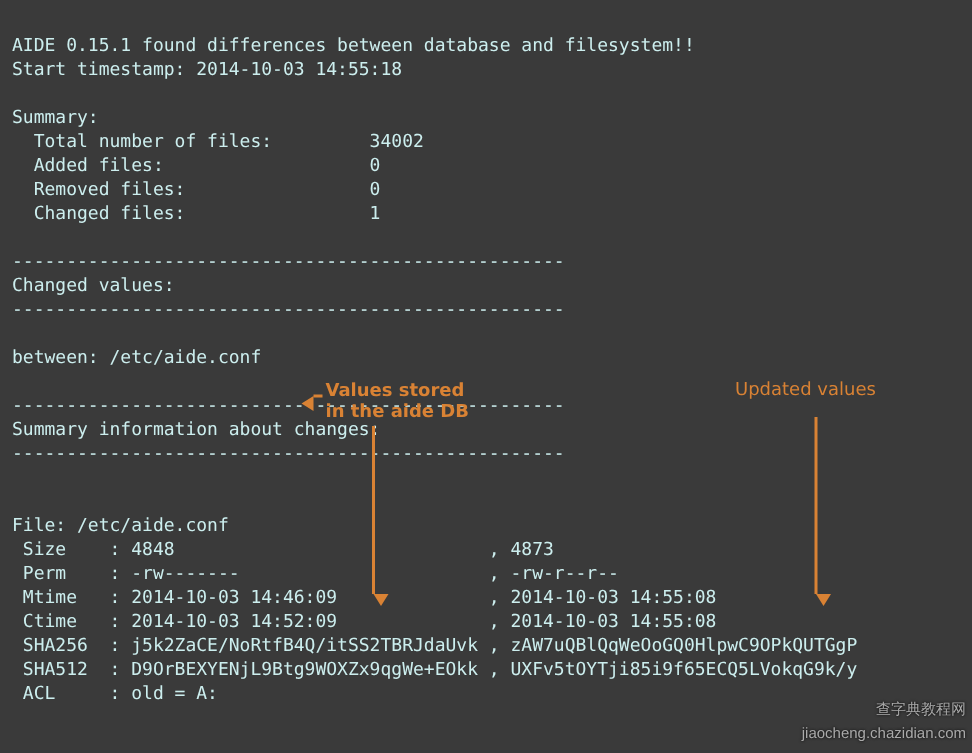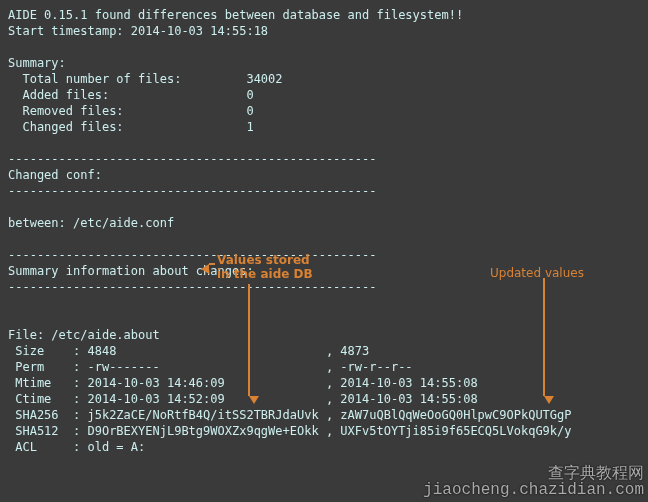--- a/index.html
+++ b/index.html
@@ -11,21 +11,21 @@
     height: 502px;
     background: #3a3a3a;
     font-family: "DejaVu Sans Mono", "Menlo", "Consolas", monospace;
     font-size: 12px;
     line-height: 16px;
     color: #cceeee;
     position: relative;
     overflow: hidden;
   }
   .terminal {
-    padding: 7px 8px;
+    padding: 22px 8px;
     white-space: pre;
   }
   .annotation {
     position: absolute;
     color: #d98234;
     font-family: "DejaVu Sans", "Arial", sans-serif;
     font-size: 12px;
     line-height: 14px;
     text-align: left;
   }
@@ -53,70 +53,70 @@
     border-right: 8px solid #d98234;
     position: absolute;
     left: 0;
     top: -4px;
   }
   .watermark {
     position: absolute;
     right: 4px;
     bottom: 4px;
     color: #aaaaaa;
-    font-family: Liberation Mono, monospace;
-    font-size: 16px;
+    font-family: Liberation Sans, sans-serif;
+    font-size: 10px;
     text-shadow: 0 0 2px #000;
   }
 </style>
 </head>
 <body>
 
 <div class="terminal"><span>AIDE 0.15.1 found differences between database and filesystem!!</span>
 <span>Start timestamp: 2014-10-03 14:55:18</span>
 
 <span>Summary:</span>
 <span id="summary-block">  Total number of files:         34002
   Added files:                   0
   Removed files:                 0
   Changed files:                 1</span>
 
 <span>---------------------------------------------------</span>
-<span>Changed conf:</span>
+<span>Changed values:</span>
 <span>---------------------------------------------------</span>
 
 <span>between: /etc/aide.conf</span>
 
 <span>---------------------------------------------------</span>
 <span>Summary information about changes:</span>
 <span>---------------------------------------------------</span>
 
 
-<span>File: /etc/aide.about</span>
+<span>File: /etc/aide.conf</span>
 <span id="details-block"> Size    : 4848                             , 4873
  Perm    : -rw-------                       , -rw-r--r--
  Mtime   : 2014-10-03 14:46:09              , 2014-10-03 14:55:08
  Ctime   : 2014-10-03 14:52:09              , 2014-10-03 14:55:08
  SHA256  : j5k2ZaCE/NoRtfB4Q/itSS2TBRJdaUvk , zAW7uQBlQqWeOoGQ0HlpwC9OPkQUTGgP
  SHA512  : D9OrBEXYENjL9Btg9WOXZx9qgWe+EOkk , UXFv5tOYTji85i9f65ECQ5LVokqG9k/y
  ACL     : old = A:</span></div>
 
 <div class="annotation" style="left:217px; top:253px;"><span style="white-space:pre;font-weight:bold;">Values stored
 in the aide DB</span></div>
 
 <div class="arrow" style="left:209px; top:263px;">
   <div class="arrow-line" style="position:absolute; left:0; top:0; width:6px; height:2px;"></div>
   <div class="arrow-head-left" style="left:-8px; top:1px;"></div>
 </div>
 <div class="arrow" style="left:248px; top:284px; height:120px;">
   <div class="arrow-line" style="position:absolute; left:0; top:0; width:2px; height:112px;"></div>
   <div class="arrow-head" style="bottom:0; left:1px;"></div>
 </div>
 
-<div class="annotation" style="left:490px; top:266px;"><span>Updated values</span></div>
+<div class="annotation" style="left:490px; top:252px;"><span>Updated values</span></div>
 <div class="arrow" style="left:543px; top:278px; height:126px;">
   <div class="arrow-line" style="position:absolute; left:0; top:0; width:2px; height:118px;"></div>
   <div class="arrow-head" style="bottom:0; left:1px;"></div>
 </div>
 
 <div class="watermark">
     <span style="white-space:pre; display:block; text-align:right;">查字典教程网
 jiaocheng.chazidian.com</span>
   </div>
 

